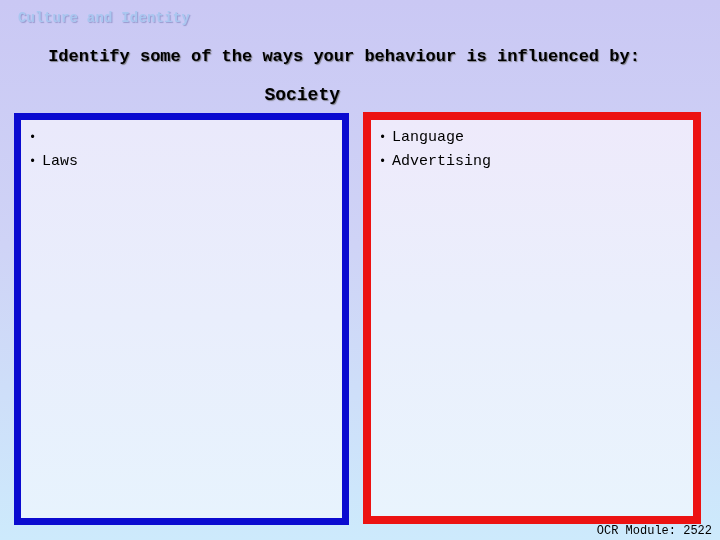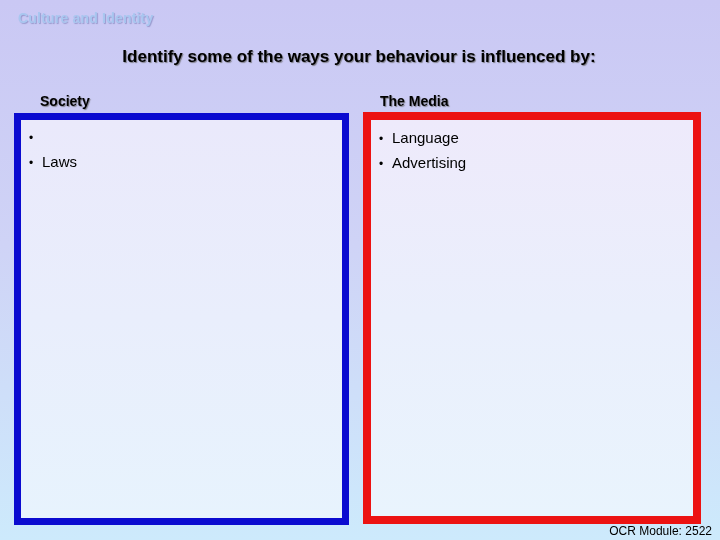--- a/index.html
+++ b/index.html
@@ -6,21 +6,21 @@
     margin: 0;
     padding: 0;
     background: #888;
   }
   .slide {
     position: relative;
     width: 720px;
     height: 540px;
     overflow: hidden;
     background: linear-gradient(180deg, #cac8f4 0%, #cfd3f6 45%, #cdeafc 100%);
-    font-family: Liberation Sans, sans-serif;
+    font-family: Liberation Mono, monospace;
     color: #000;
   }
   .course-label {
     position: absolute;
     left: 18px;
     top: 10px;
     font-size: 14px;
     font-weight: bold;
     color: #a9c7f0;
     text-shadow: 1px 1px 1px rgba(90, 95, 160, 0.45);
@@ -29,28 +29,27 @@
   .slide-title {
     position: absolute;
     left: 0;
     top: 47px;
     width: 688px;
     text-align: center;
     font-size: 17px;
     font-weight: bold;
     color: #000;
     text-shadow: 1px 1px 1px rgba(100, 100, 100, 0.75);
-    padding-left: 15px;
   }
   .col-header {
     position: absolute;
-    top: 93px;
-    font-size: 14px;
+    top: 85px;
+    font-size: 18px;
     font-weight: bold;
-    text-align: left;
+    text-align: right;
     text-shadow: 1px 1px 1px rgba(100, 100, 100, 0.7);
   }
   .col-header.society { left: 40px;  width: 300px; }
   .col-header.media   { left: 380px; width: 300px; }
   .content-box {
     position: absolute;
     box-sizing: border-box;
   }
   .content-box.society-box {
     left: 14px;
@@ -97,21 +96,20 @@
 <body>
 
 <div class="slide">
 
   <div class="course-label">Culture and Identity</div>
 
   <div class="slide-title">Identify some of the ways your behaviour is influenced by:</div>
 
   <div class="col-header society">Society</div>
 
-  <div class="col-header media">The Media</div>
 
   <div class="content-box society-box">
     <div class="bullet-line">
       <span class="bullet-glyph">•</span>
     </div>
     <div class="bullet-line">
       <span class="bullet-glyph">•</span>
       <span>Laws</span>
     </div>
   </div>

